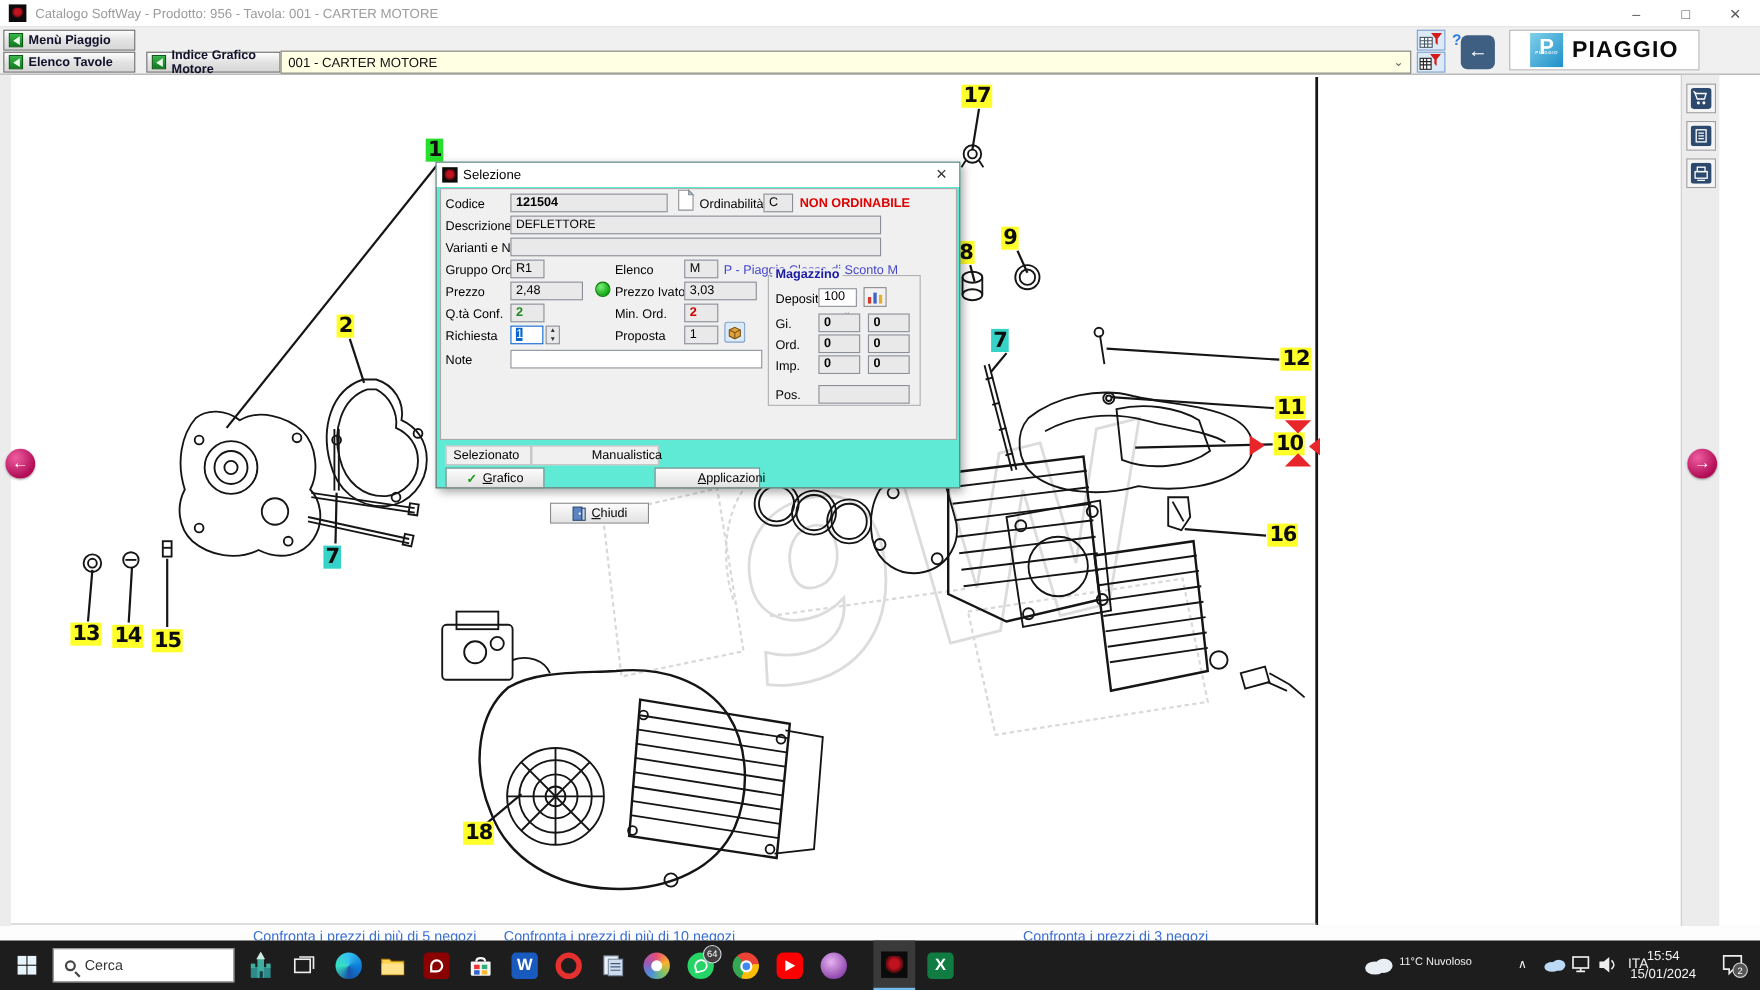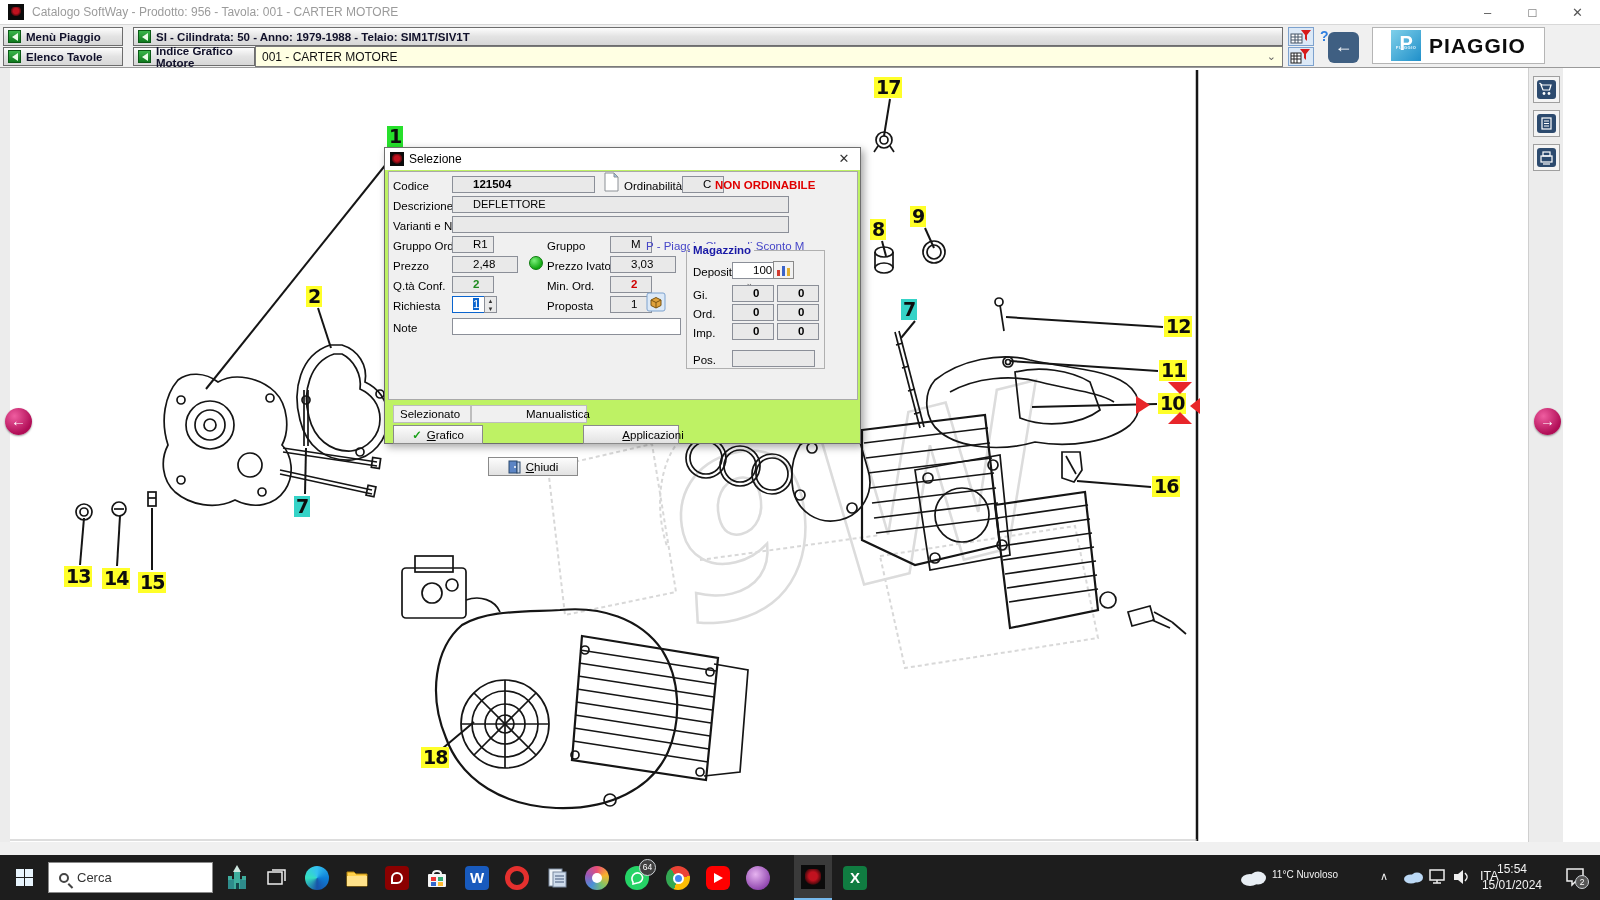--- a/index.html
+++ b/index.html
@@ -60,34 +60,34 @@
                 background:radial-gradient(circle at 35% 30%, #ef5da0, #b00d56 70%);
                 color:#fff; font-size:15px; font-weight:bold; text-align:center; line-height:26px;
                 box-shadow:0 1px 2px rgba(0,0,0,.4); }
 
   
   .links-row { position:absolute; left:0; top:842px; width:1600px; height:13px; overflow:hidden;
                background:#fdfdfd; }
   .cmp-link { position:absolute; top:1px; font-size:13px; color:#3b6fd4; white-space:nowrap; }
 
   
-  .dialog { position:absolute; left:384px; top:147px; width:477px; height:297px; background:#bef264;
+  .dialog { position:absolute; left:396px; top:147px; width:477px; height:297px; background:#5eead4;
             border:1px solid #6e6e6e; box-shadow:3px 3px 8px rgba(0,0,0,.35); }
   .dlg-title { position:absolute; left:0; top:0; right:0; height:22px; background:#fff; }
   .dlg-title .t { position:absolute; left:24px; top:4px; font-size:12px; color:#000; }
   .dlg-ico { position:absolute; left:5px; top:4px; width:14px; height:14px; background:#0b0b0b; }
   .dlg-ico::after { content:""; position:absolute; left:2px; top:2px; width:10px; height:10px;
             background:radial-gradient(circle at 50% 45%, #c1121f 0 35%, #5a0a0f 65%, transparent 75%); }
   .dlg-x { position:absolute; right:2px; top:2px; width:28px; height:18px; text-align:center;
            line-height:18px; font-size:13px; color:#333; }
   .dlg-frame { position:absolute; left:3px; top:23px; width:470px; height:229px; border:1px solid #a9a9a9;
                background:#f0f0f0; }
   .lbl { position:absolute; font-size:11.5px; color:#000; white-space:nowrap; }
   .fld { position:absolute; background:#e9e9e9; border:1px solid #8b8f98; font-size:11.5px; color:#000;
-         padding:1px 20px; height:17px; line-height:13px; white-space:nowrap; }
+         padding:1px 4px; height:17px; line-height:13px; white-space:nowrap; }
   .fld.white { background:#fff; }
   .red-note { position:absolute; color:#e00000; font-weight:bold; font-size:11.5px; }
   .blue-note { position:absolute; color:#4646c8; font-size:11.5px; }
   .spin { position:absolute; width:13px; height:17px; border:1px solid #8b8f98; background:#e9e9e9;
           font-size:6px; color:#333; text-align:center; line-height:8px; }
   .selhl { background:#0a64ce; color:#fff; }
   .group-box { position:absolute; border:1px solid #b0b0b0; }
   .group-title { position:absolute; background:#f0f0f0; padding:0 3px; font-size:11.5px; font-weight:bold;
                  color:#1a1aa6; }
   .status-cell { position:absolute; height:18px; border:1px solid #bdbdbd; background:#f0f0f0;
@@ -129,24 +129,20 @@
     <div class="win-title">Catalogo SoftWay - Prodotto: 956 - Tavola: 001 - CARTER MOTORE</div>
     <div class="winbtn" style="right:90px;">–</div>
     <div class="winbtn" style="right:45px;">□</div>
     <div class="winbtn" style="right:0;">✕</div>
   </div>
 
   <div class="toolbar">
     <div class="tbtn" style="left:3px; top:2px; width:120px;">
       <span class="green-back"></span>
       <span>Menù Piaggio</span>
-    </div>
-    <div class="tbtn" style="left:133px; top:2px; width:1150px;">
-      <span class="green-back"></span>
-      <span>SI - Cilindrata:  50 - Anno: 1979-1988 - Telaio: SIM1T/SIV1T</span>
     </div>
     <div class="tbtn" style="left:3px; top:22px; width:120px;">
       <span class="green-back"></span>
       <span>Elenco Tavole</span>
     </div>
     <div class="tbtn" style="left:133px; top:22px; width:122px;">
       <span class="green-back"></span>
       <span>Indice Grafico Motore</span>
     </div>
     <div class="combo" style="left:255px; top:21px; width:1028px; height:21px;">
@@ -400,20 +396,25 @@
         <rect x="4" y="8" width="11" height="6" fill="none" stroke="#fff" stroke-width="1.2"></rect>
         <rect x="6" y="4" width="7" height="4" fill="none" stroke="#fff" stroke-width="1.2"></rect>
         <line x1="6" y1="16" x2="13" y2="16" stroke="#fff" stroke-width="1.2"></line>
       </svg>
     </div>
   </div>
 
   <div class="nav-circle" style="left:5px; top:408px;">←</div>
   <div class="nav-circle" style="left:1534px; top:408px;">→</div>
 
+  <div class="links-row" id="links-row">
+      <span class="cmp-link" style="left: 230px;">Confronta i prezzi di più di 5 negozi</span>
+      <span class="cmp-link" style="left: 458px;">Confronta i prezzi di più di 10 negozi</span>
+      <span class="cmp-link" style="left: 930px;">Confronta i prezzi di 3 negozi</span>
+    </div>
 
   <div class="dialog">
     <div class="dlg-title">
       <div class="dlg-ico"></div>
       <div class="t">Selezione</div>
       <div class="dlg-x">✕</div>
     </div>
     <div class="dlg-frame"></div>
 
     <div class="lbl" style="left:8px; top:32px;">Codice</div>
@@ -427,21 +428,21 @@
     <div class="red-note" style="left:330px; top:31px;">NON ORDINABILE</div>
 
     <div class="lbl" style="left:8px; top:52px;">Descrizione</div>
     <div class="fld" style="left:67px; top:48px; width:337px; font-size:11px;">DEFLETTORE</div>
 
     <div class="lbl" style="left:8px; top:72px;">Varianti e Note</div>
     <div class="fld" style="left:67px; top:68px; width:337px;"></div>
 
     <div class="lbl" style="left:8px; top:92px;">Gruppo Ord.</div>
     <div class="fld" style="left:67px; top:88px; width:31px;">R1</div>
-    <div class="lbl" style="left:162px; top:92px;">Gruppo</div>
+    <div class="lbl" style="left:162px; top:92px;">Elenco</div>
     <div class="fld" style="left:225px; top:88px; width:31px;">M</div>
     <div class="blue-note" style="left:261px; top:92px;">P - Piaggio Classe di Sconto M</div>
 
     <div class="lbl" style="left:8px; top:112px;">Prezzo</div>
     <div class="fld" style="left:67px; top:108px; width:66px;">2,48</div>
     <div style="position:absolute; left:144px; top:108px; width:14px; height:14px; border-radius:50%;
          background:radial-gradient(circle at 35% 30%, #7bf07b, #12a812 70%); border:1px solid #0a7a0a;"></div>
     <div class="lbl" style="left:162px; top:112px;">Prezzo Ivato</div>
     <div class="fld" style="left:225px; top:108px; width:66px;">3,03</div>
 

